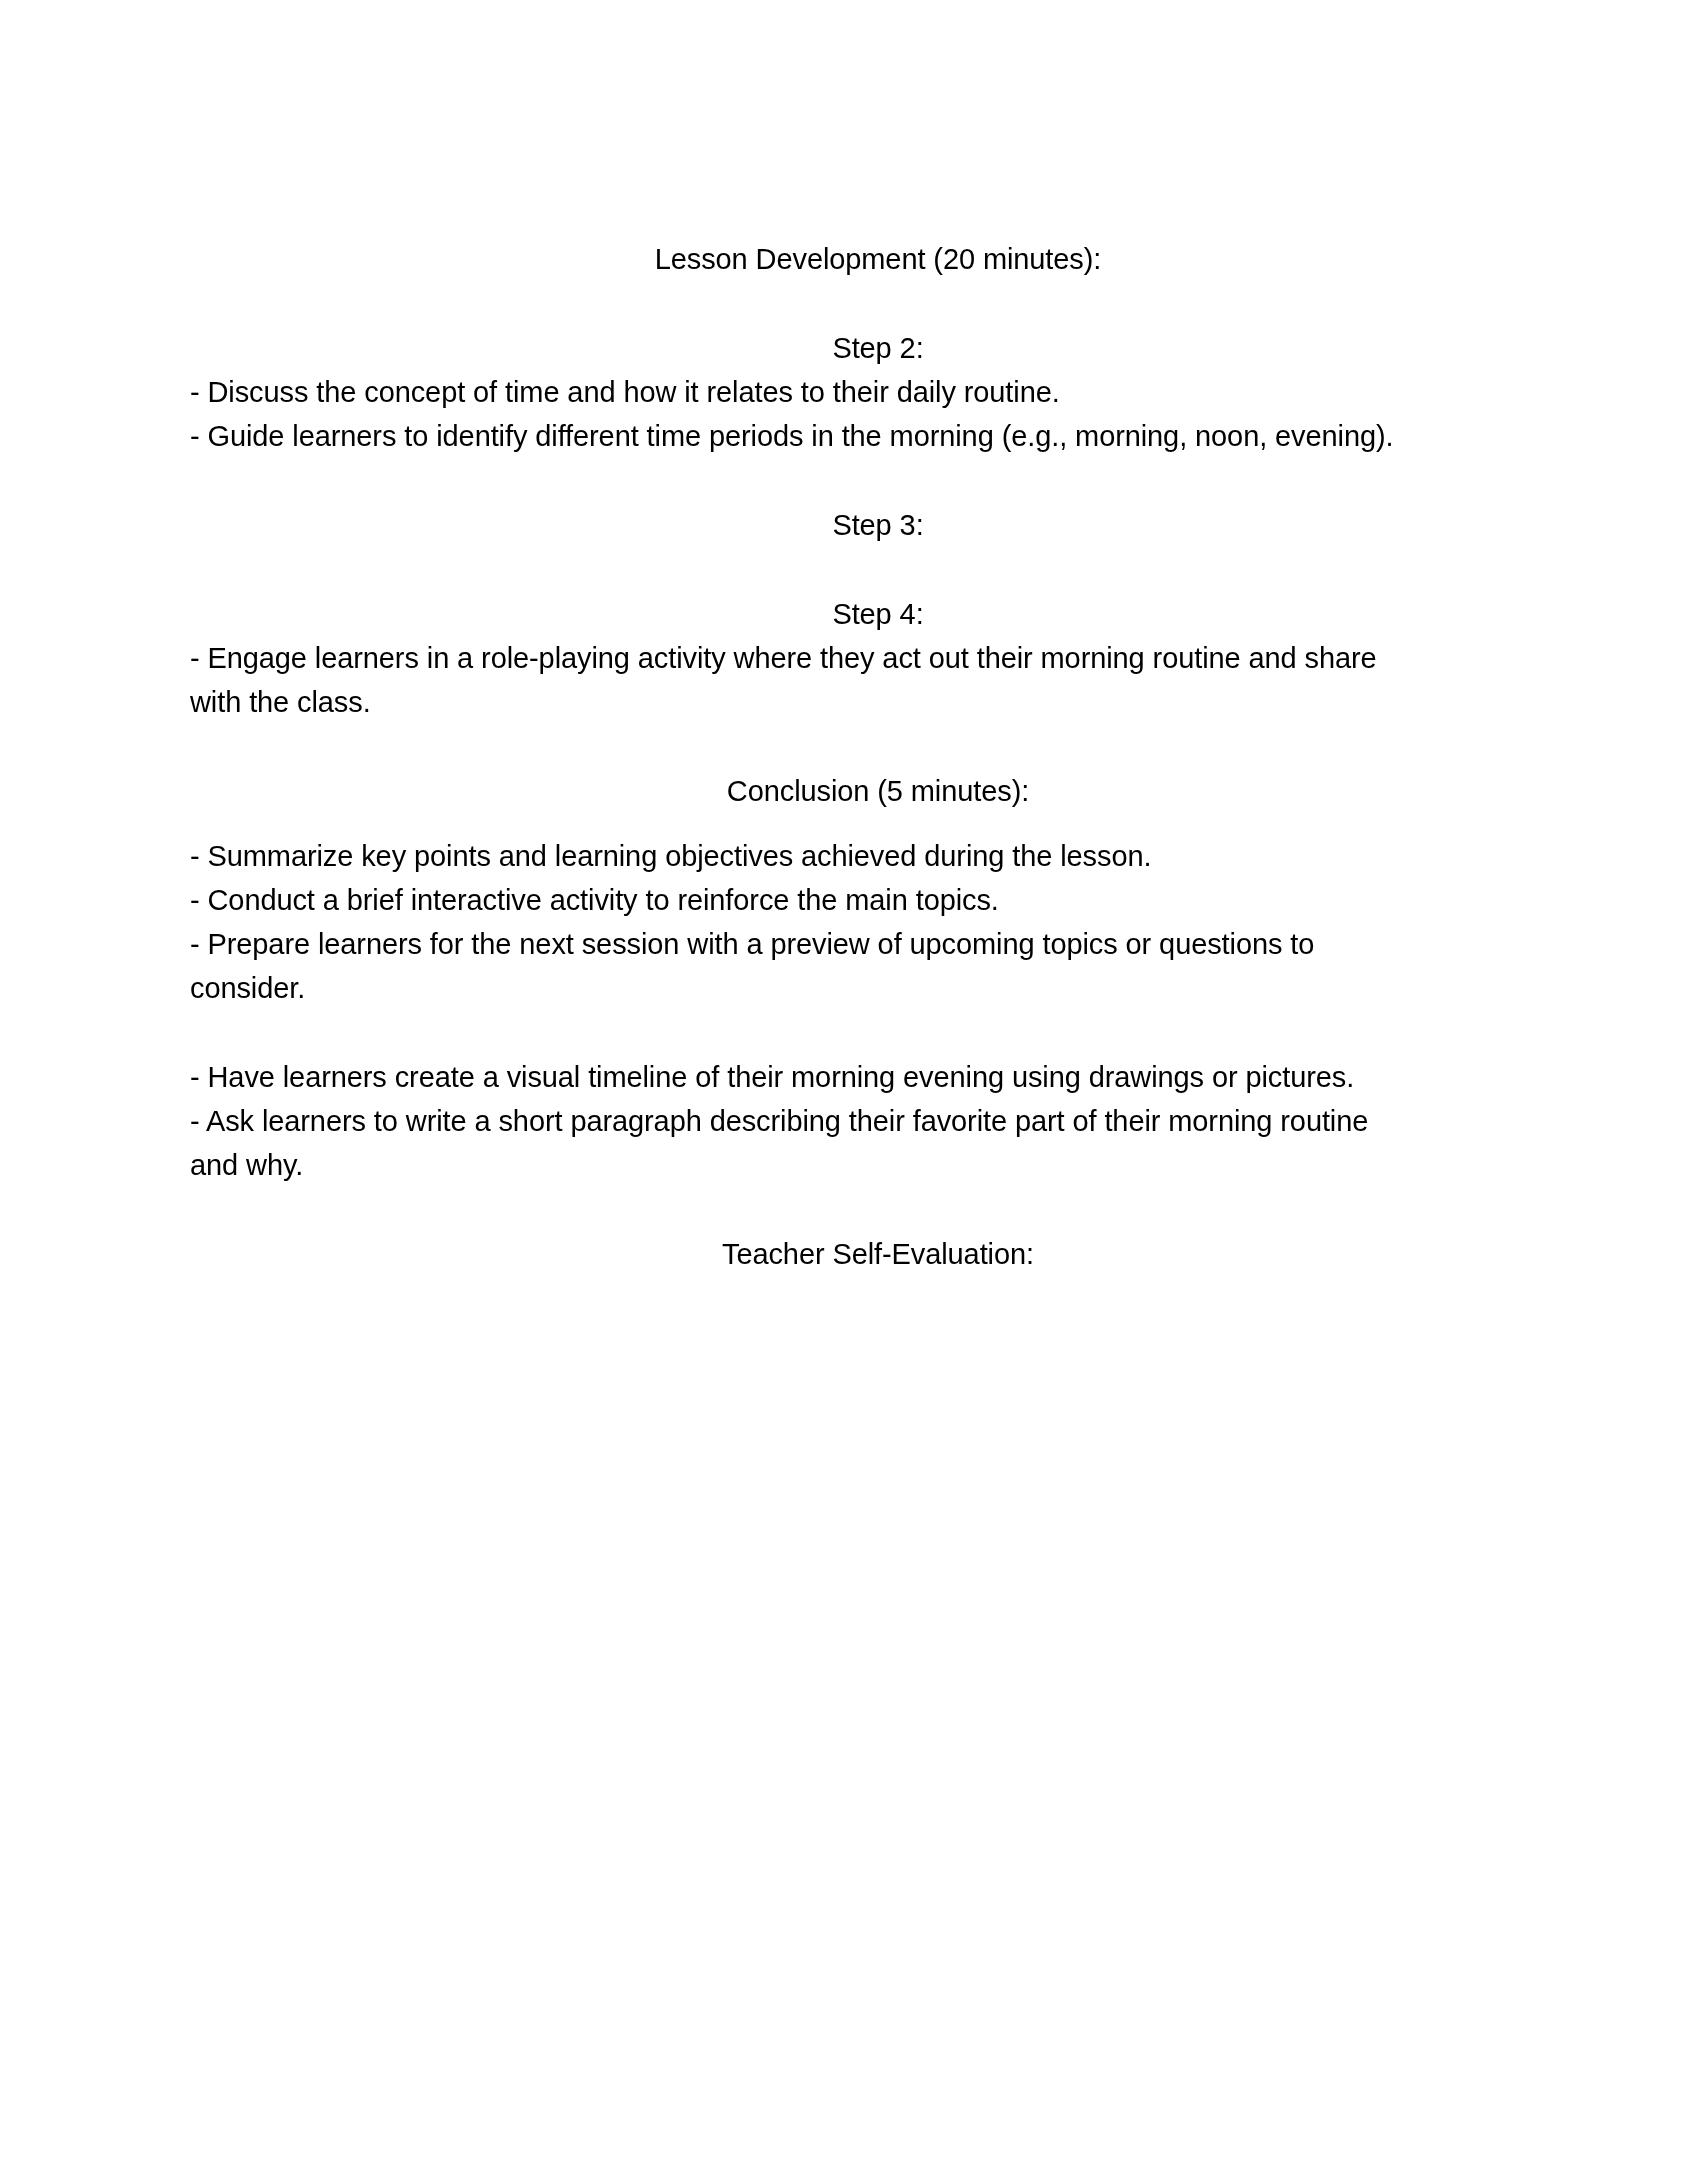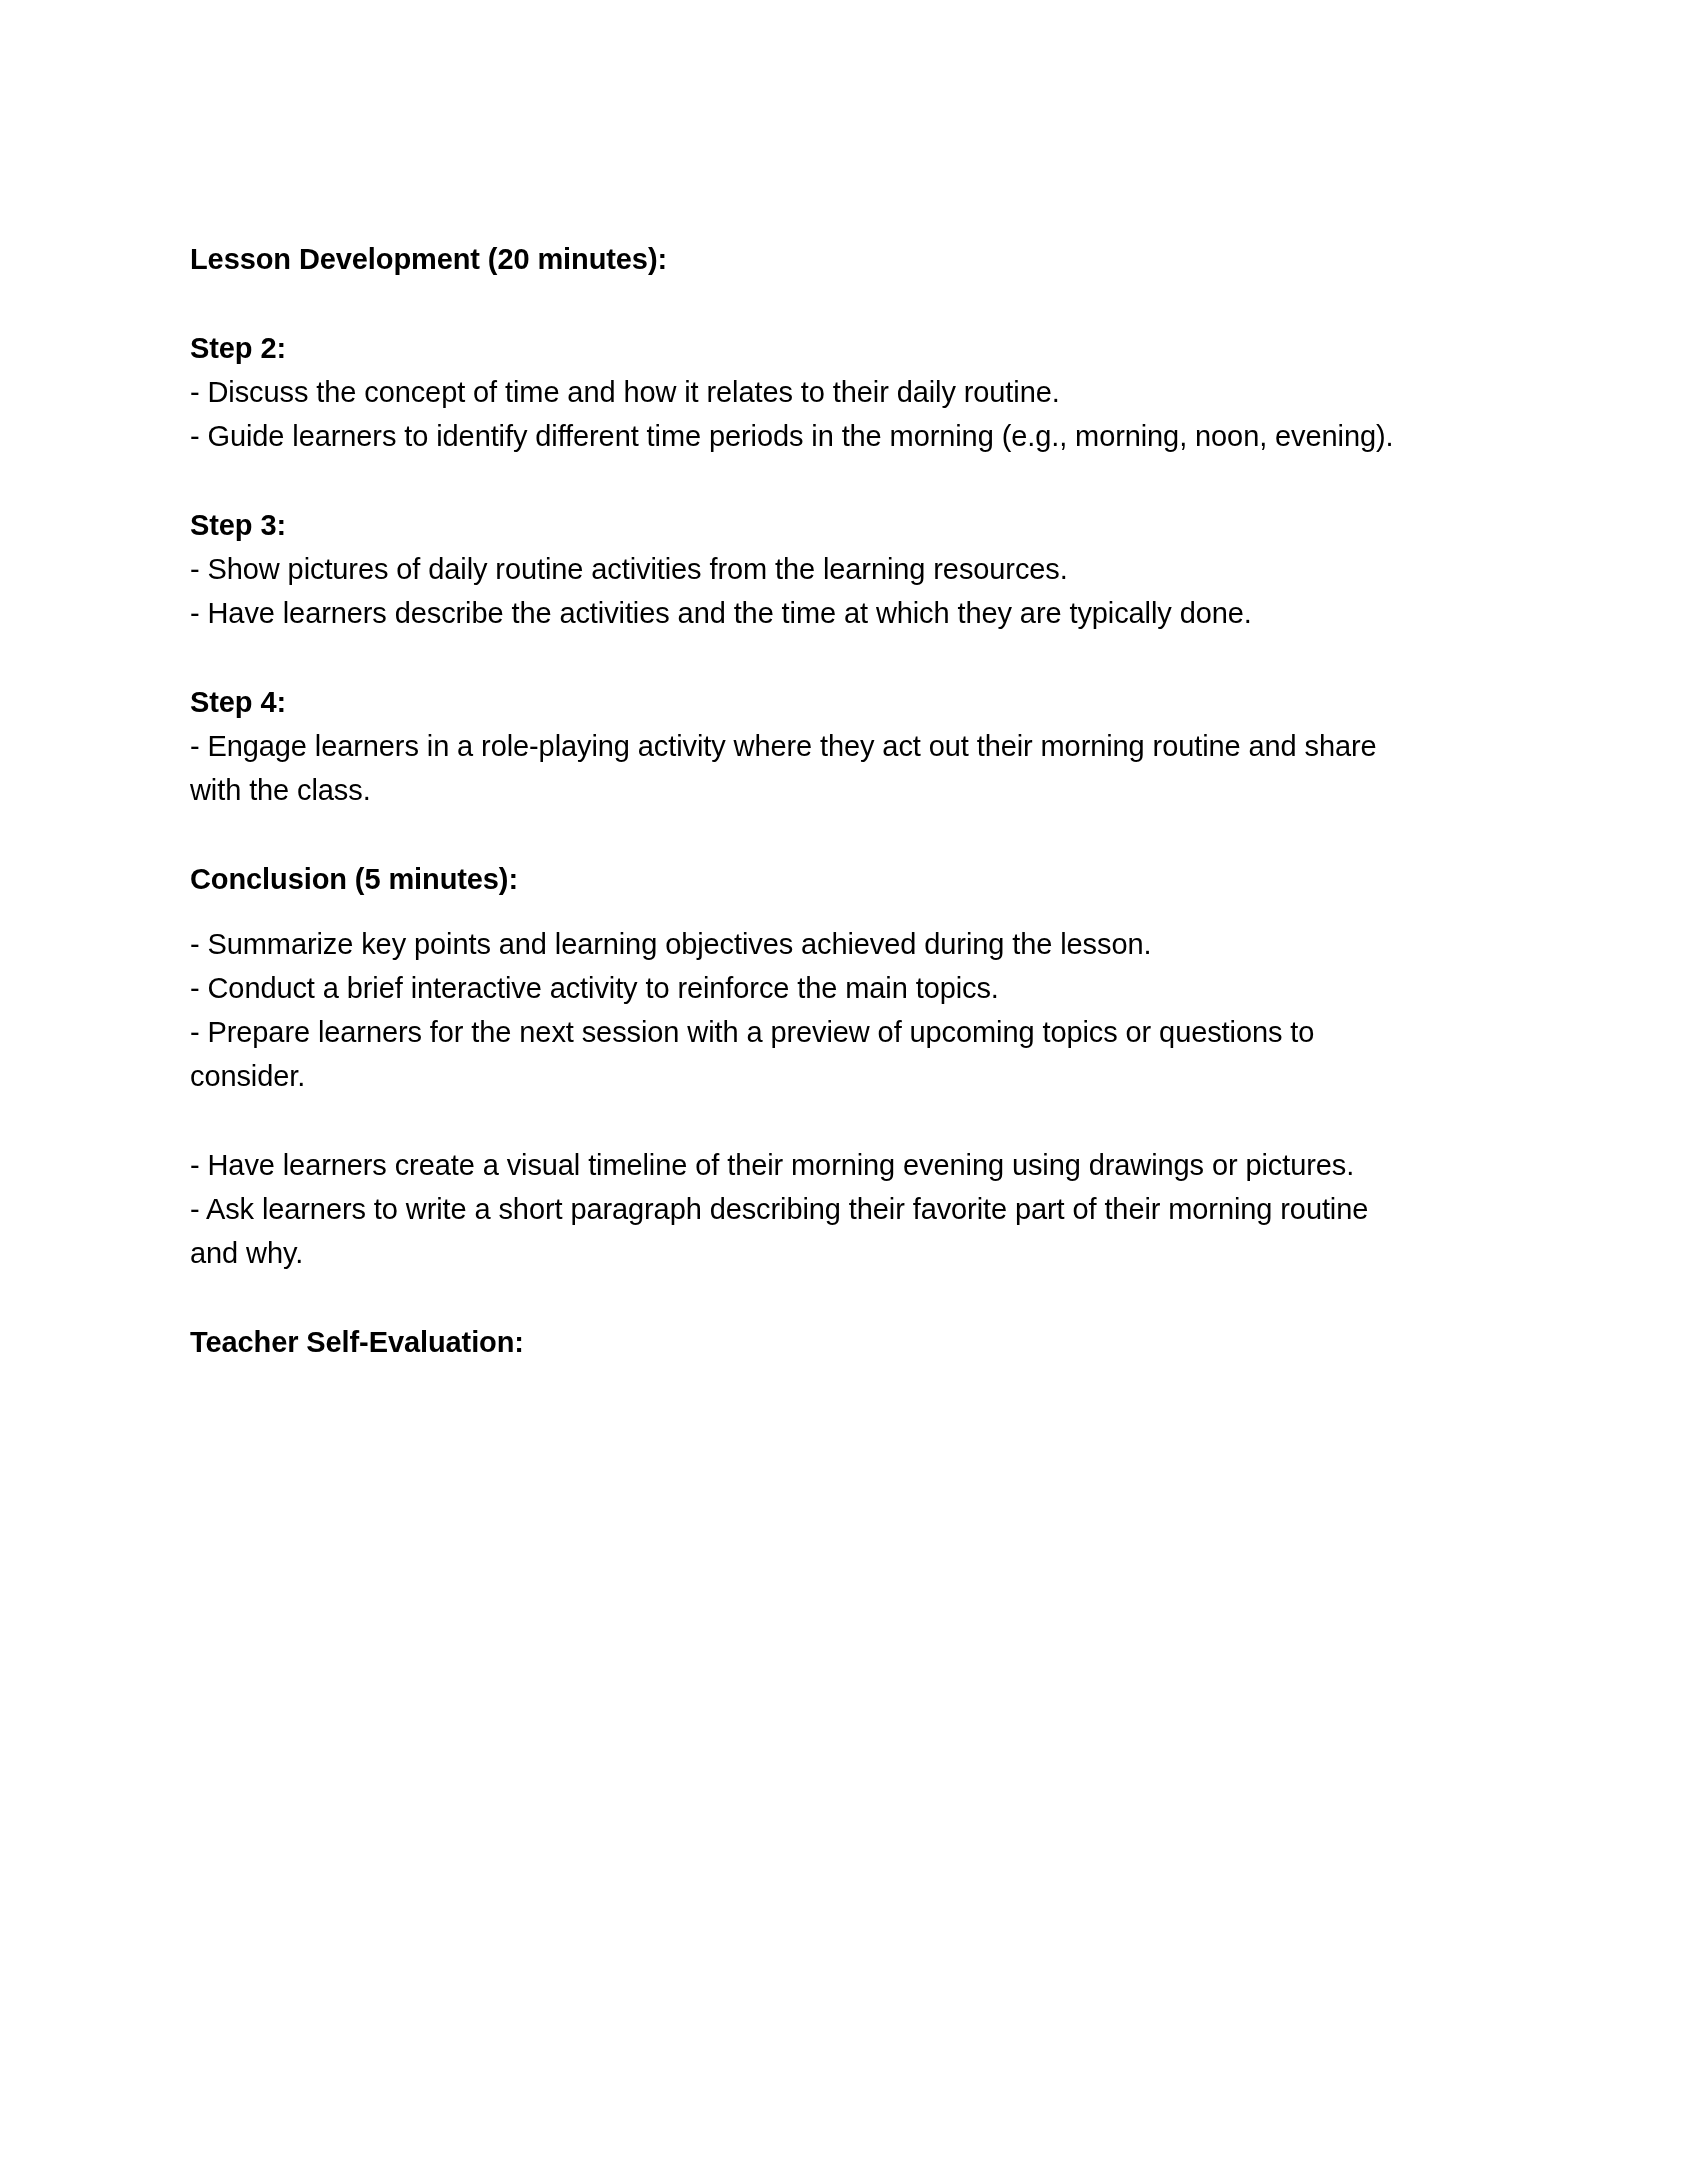--- a/index.html
+++ b/index.html
@@ -30,22 +30,23 @@
     line-height: 44px;
     letter-spacing: -0.1px;
   }
   .section {
     margin: 0 0 45px 0;
   }
   .section:last-child {
     margin-bottom: 0;
   }
   .heading {
-    font-weight: 700;
+    font-weight: 400;
     white-space: pre-line;
+    text-align: center;
   }
   .bullets {
     margin: 0;
   }
   .section.spaced .bullets {
     margin-top: 20.5px;
   }
   .bullet {
     white-space: pre-line;
   }
@@ -66,24 +67,20 @@
     <div class="section">
       <div class="heading">Step 2:</div>
       <div class="bullets">
         <div class="bullet">- Discuss the concept of time and how it relates to their daily routine.</div>
         <div class="bullet">- Guide learners to identify different time periods in the morning (e.g., morning, noon, evening).</div>
       </div>
     </div>
 
     <div class="section">
       <div class="heading">Step 3:</div>
-      <div class="bullets">
-        <div class="bullet">- Show pictures of daily routine activities from the learning resources.</div>
-        <div class="bullet">- Have learners describe the activities and the time at which they are typically done.</div>
-      </div>
     </div>
 
     <div class="section">
       <div class="heading">Step 4:</div>
       <div class="bullets">
         <div class="bullet">- Engage learners in a role-playing activity where they act out their morning routine and share
 with the class.</div>
       </div>
     </div>
 

